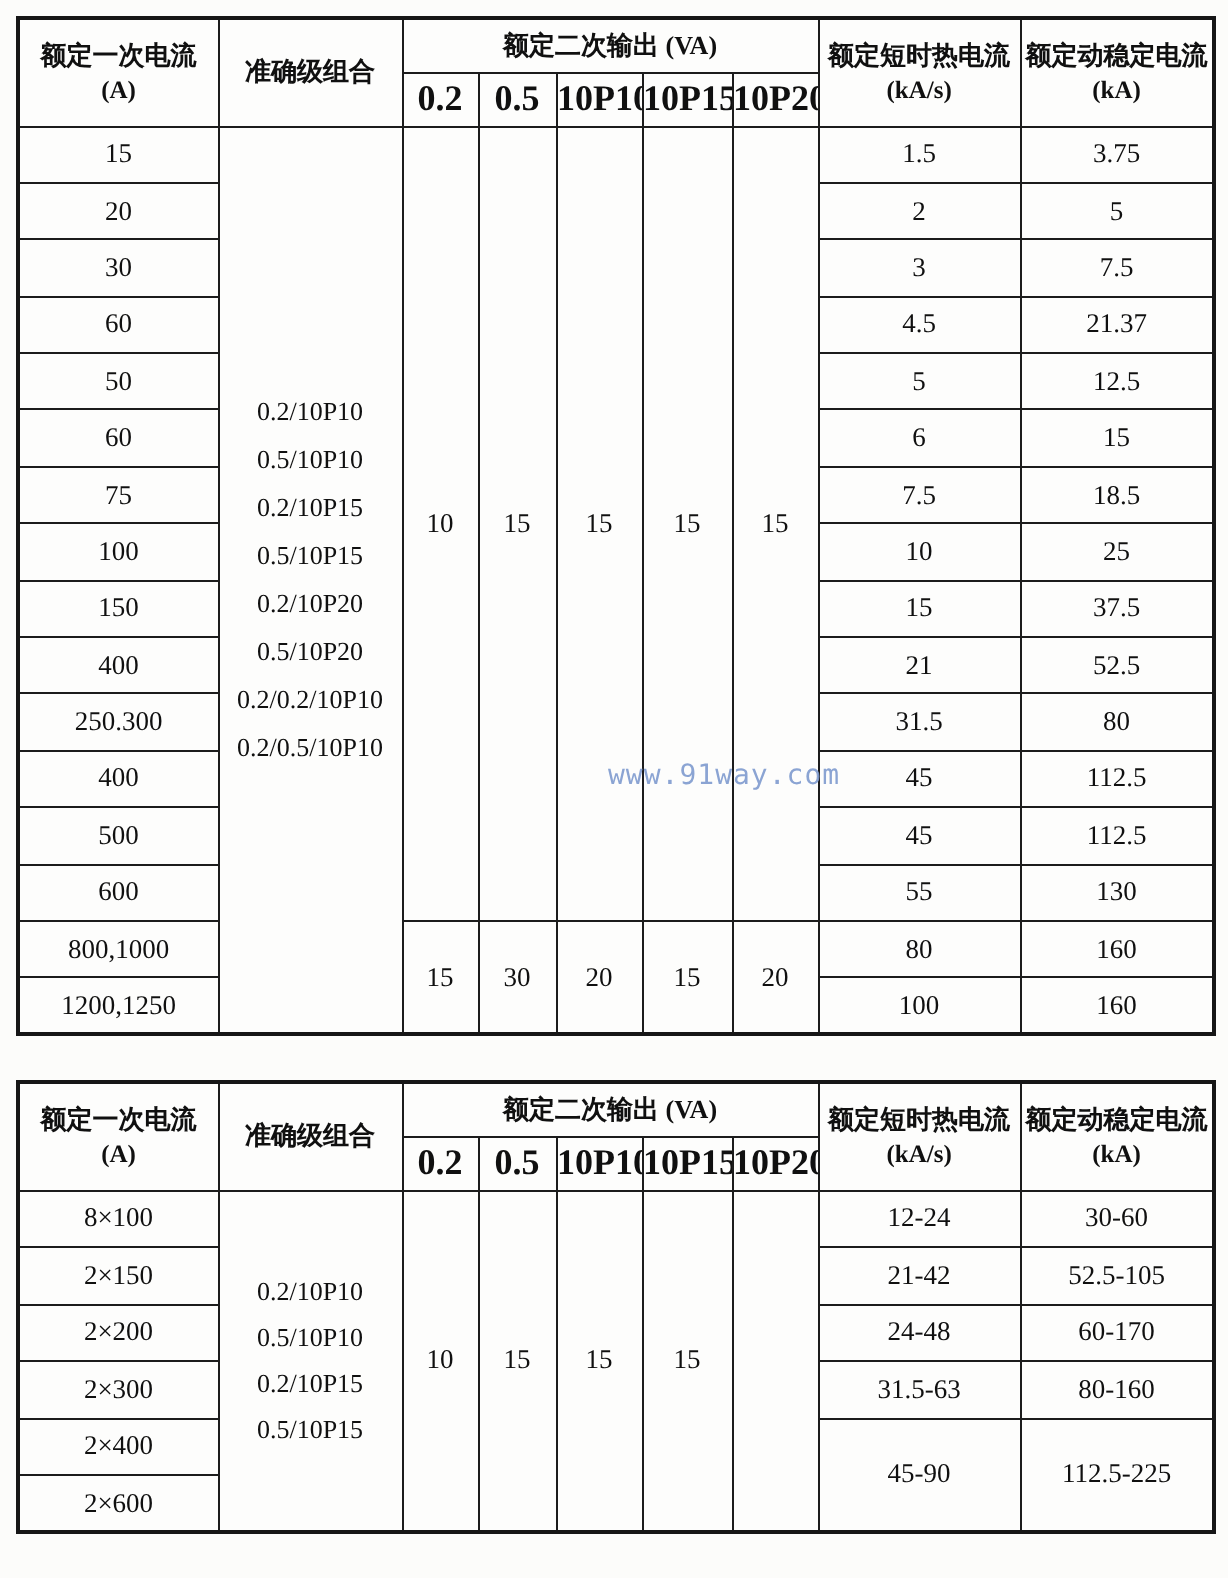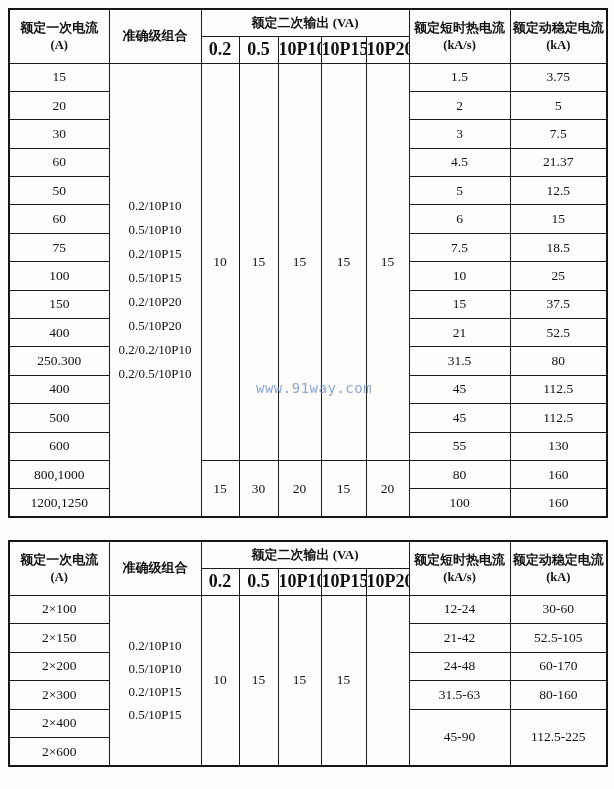--- a/index.html
+++ b/index.html
@@ -223,21 +223,21 @@
       <tr>
         <th class="sub">0.2</th>
         <th class="sub">0.5</th>
         <th class="sub">10P10</th>
         <th class="sub">10P15</th>
         <th class="sub">10P20</th>
       </tr>
     </thead>
     <tbody id="tbody2">
         <tr>
-          <td class="num">2×100</td>
+          <td class="num">8×100</td>
           <td rowspan="6" class="acc">
             <div>0.2/10P10</div>
             <div>0.5/10P10</div>
             <div>0.2/10P15</div>
             <div>0.5/10P15</div>
           </td>
           <td class="num" rowspan="6">10</td>
           <td class="num" rowspan="6">15</td>
           <td class="num" rowspan="6">15</td>
           <td class="num" rowspan="6">15</td>
@@ -264,14 +264,14 @@
           <td class="num">2×400</td>
           <td class="num" rowspan="2">45-90</td>
           <td class="num" rowspan="2">112.5-225</td>
         </tr>
         <tr>
           <td class="num">2×600</td>
         </tr>
       </tbody>
   </table>
 
-  <div class="watermark" style="color: rgb(127, 155, 207);">www.91way.com</div>
+  <div class="watermark" style="color: rgb(127, 155, 207); margin-left: 48px;">www.91way.com</div>
 </div>
 
 </body></html>

